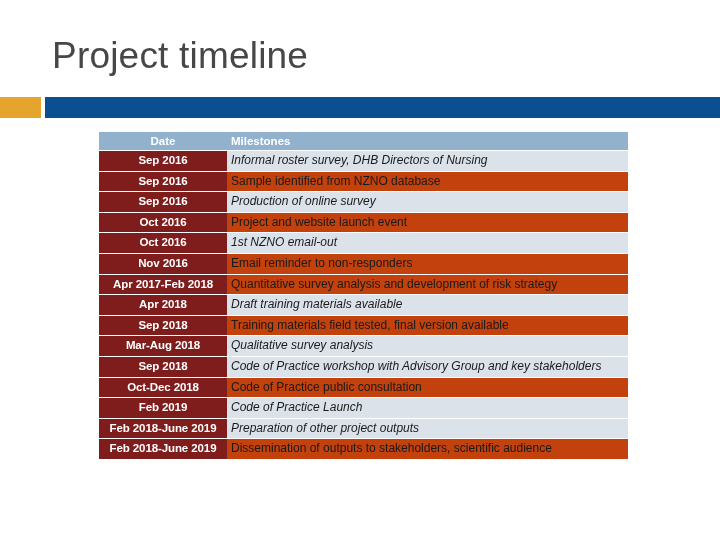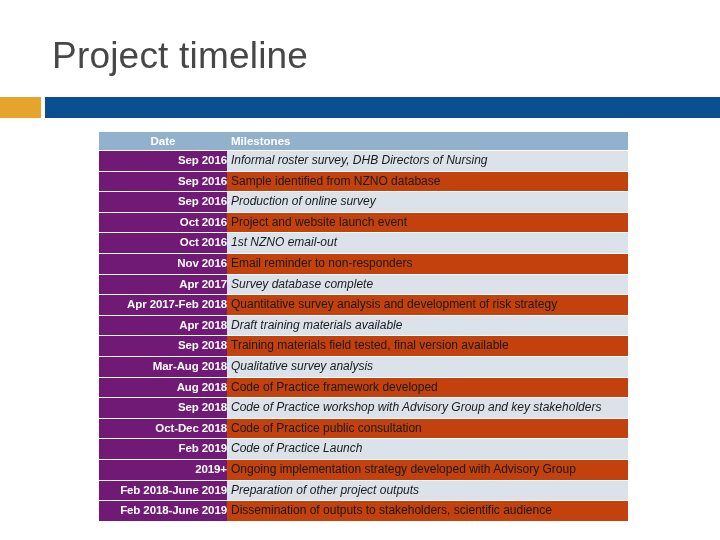--- a/index.html
+++ b/index.html
@@ -78,25 +78,25 @@
   .hdr-date {
     text-align: center;
   }
   .hdr-miles {
     text-align: left;
     padding-left: 4px !important;
   }
 
   
   .cell-date {
-    background: #701a75;
+    background: #7f1d1d;
     color: #ffffff;
     font-size: 11.5px;
     font-weight: bold;
-    text-align: right;
+    text-align: center;
     line-height: 19.6px;
     border-top: 1.5px solid #ffffff;
     letter-spacing: -0.1px;
   }
 
   
   .cell-miles {
     font-size: 12px;
     color: #1a1a1a;
     text-align: left;
@@ -150,59 +150,47 @@
         <td class="cell-miles">Project and website launch event</td>
       </tr>
       <tr class="row-a">
         <td class="cell-date">Oct 2016</td>
         <td class="cell-miles">1st NZNO email-out</td>
       </tr>
       <tr class="row-b">
         <td class="cell-date">Nov 2016</td>
         <td class="cell-miles">Email reminder to non-responders</td>
       </tr>
-      <tr class="row-a">
-        <td class="cell-date">Apr 2017</td>
-        <td class="cell-miles">Survey database complete</td>
-      </tr>
       <tr class="row-b">
         <td class="cell-date">Apr 2017-Feb 2018</td>
         <td class="cell-miles">Quantitative survey analysis and development of risk strategy</td>
       </tr>
       <tr class="row-a">
         <td class="cell-date">Apr 2018</td>
         <td class="cell-miles">Draft training materials available</td>
       </tr>
       <tr class="row-b">
         <td class="cell-date">Sep 2018</td>
         <td class="cell-miles">Training materials field tested, final version available</td>
       </tr>
       <tr class="row-a">
         <td class="cell-date">Mar-Aug 2018</td>
         <td class="cell-miles">Qualitative survey analysis</td>
       </tr>
-      <tr class="row-b">
-        <td class="cell-date">Aug 2018</td>
-        <td class="cell-miles">Code of Practice framework developed</td>
-      </tr>
       <tr class="row-a two-line">
         <td class="cell-date">Sep 2018</td>
         <td class="cell-miles">Code of Practice workshop with Advisory Group and key stakeholders</td>
       </tr>
       <tr class="row-b">
         <td class="cell-date">Oct-Dec 2018</td>
         <td class="cell-miles">Code of Practice public consultation</td>
       </tr>
       <tr class="row-a">
         <td class="cell-date">Feb 2019</td>
         <td class="cell-miles">Code of Practice Launch</td>
-      </tr>
-      <tr class="row-b two-line">
-        <td class="cell-date">2019+</td>
-        <td class="cell-miles">Ongoing implementation strategy developed with Advisory Group</td>
       </tr>
       <tr class="row-a">
         <td class="cell-date">Feb 2018-June 2019</td>
         <td class="cell-miles">Preparation of other project outputs</td>
       </tr>
       <tr class="row-b">
         <td class="cell-date">Feb 2018-June 2019</td>
         <td class="cell-miles">Dissemination of outputs to stakeholders, scientific audience</td>
       </tr>
     </tbody>

